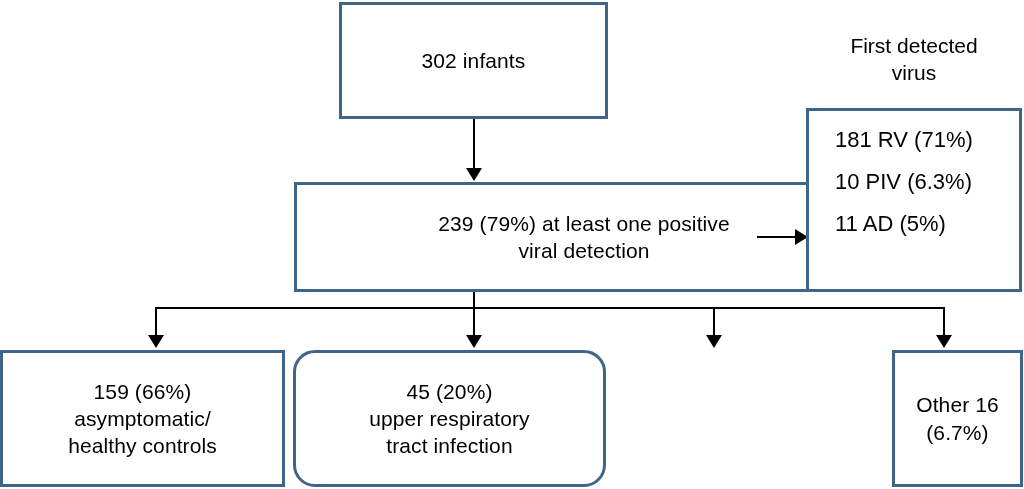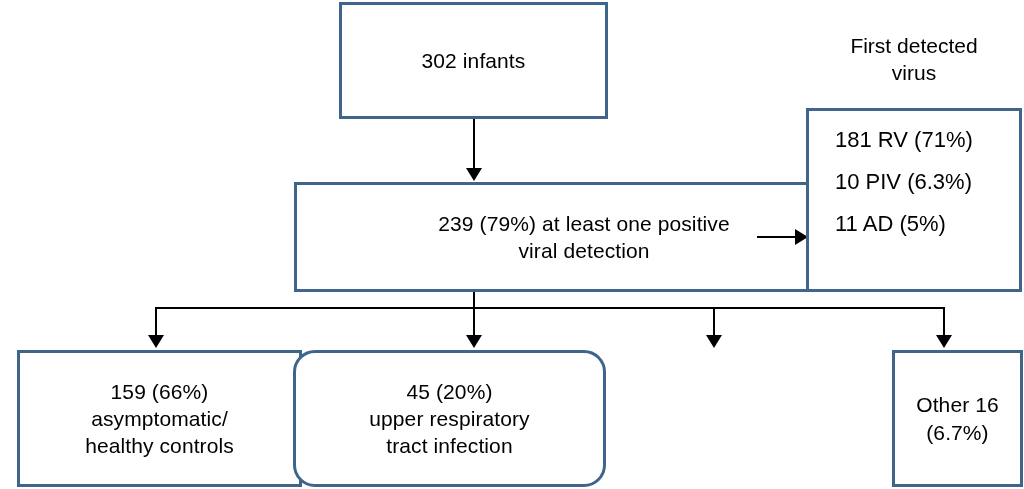--- a/index.html
+++ b/index.html
@@ -56,21 +56,21 @@
   .caption {
     position: absolute;
     left: 806px;
     top: 32px;
     width: 216px;
     text-align: center;
     font-size: 21px;
     line-height: 1.3;
     white-space: pre-line;
   }
-  #node-asym   { left: 17px;   top: 350px; width: 285px; height: 137px; }
+  #node-asym   { left: 0;   top: 350px; width: 285px; height: 137px; }
   #node-urti   { left: 293px; top: 350px; width: 313px; height: 137px; border-radius: 22px; }
   #node-bronch { left: 614px; top: 350px; width: 267px; height: 137px; }
   #node-other  { left: 892px; top: 350px; width: 131px; height: 137px; }
 
   
   .vline {
     position: absolute;
     width: 2px;
     background: #000000;
   }

